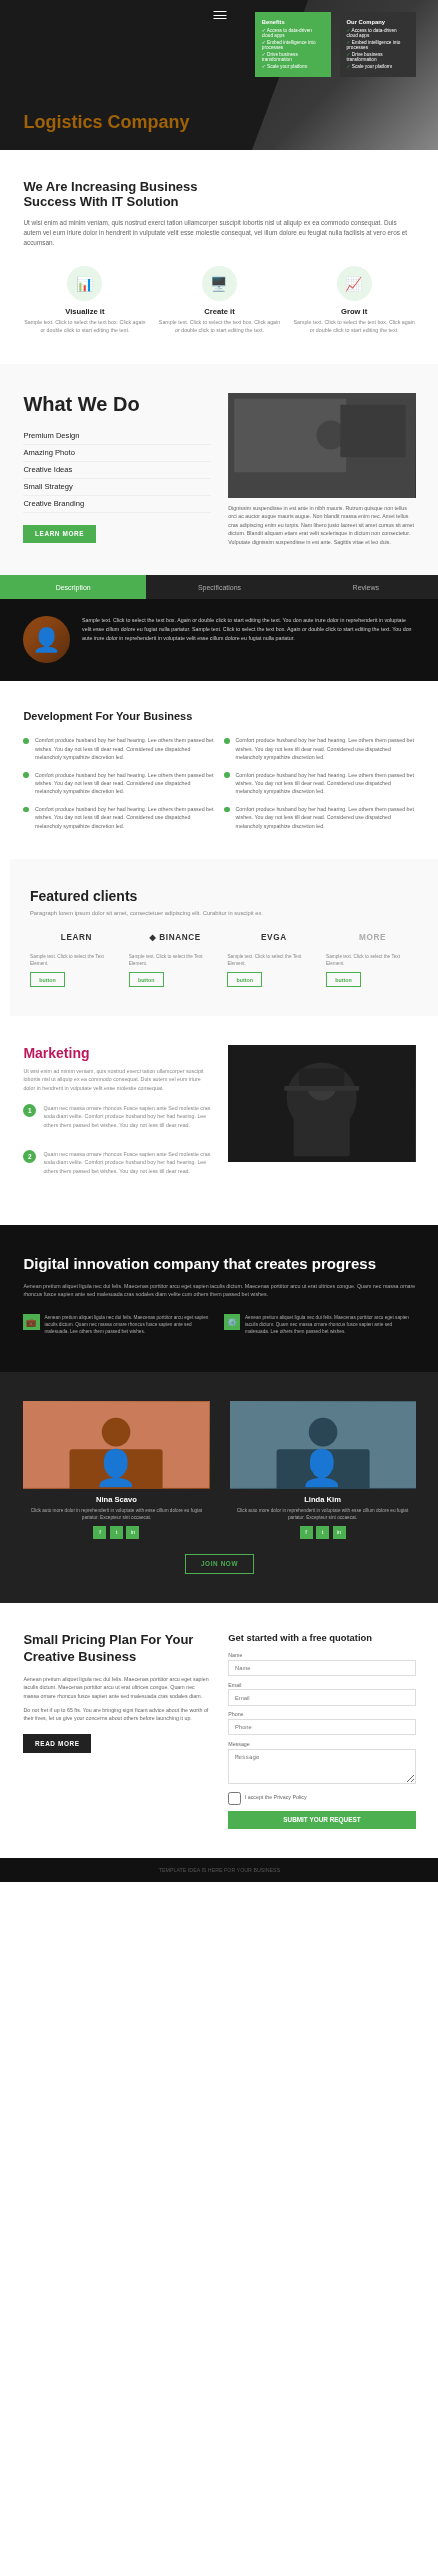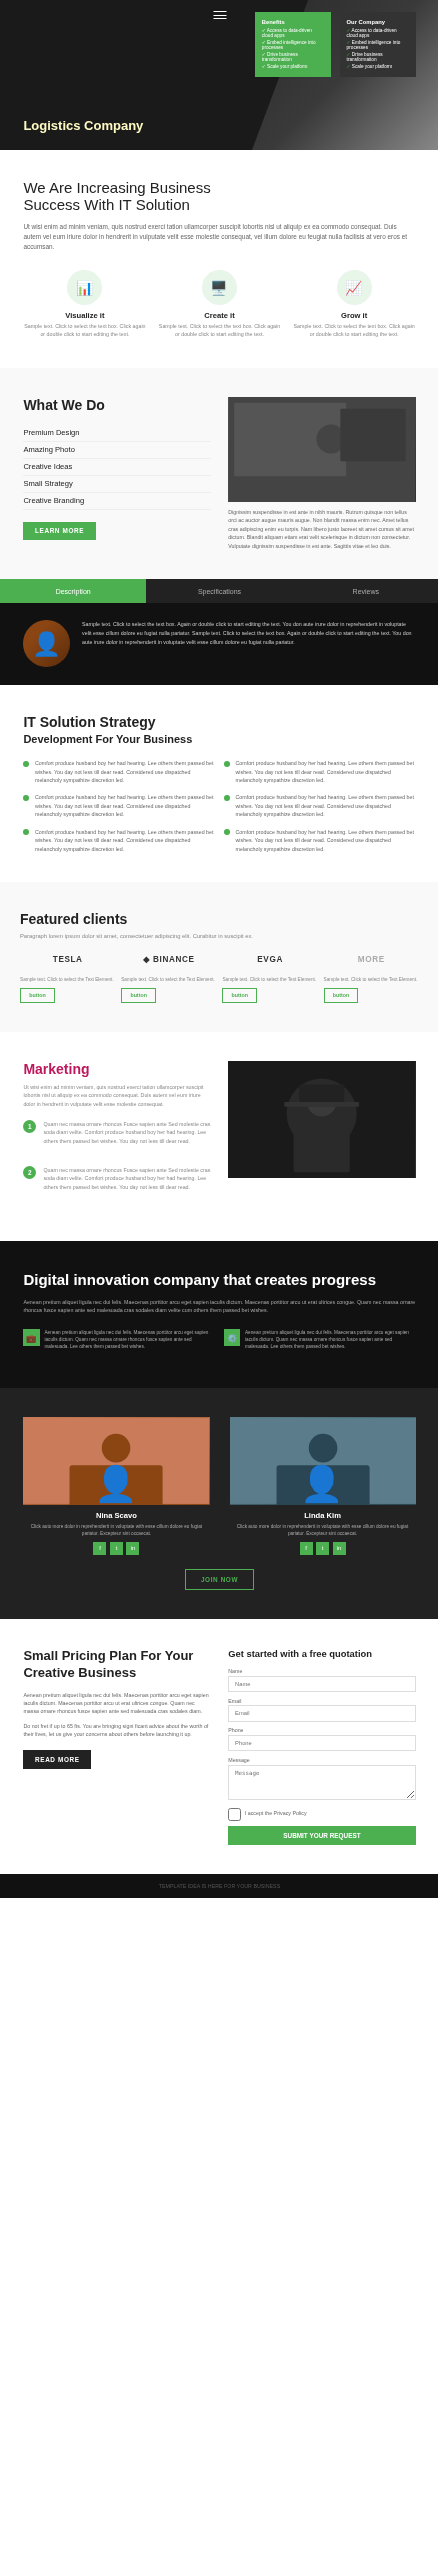--- a/index.html
+++ b/index.html
@@ -17,22 +17,22 @@
     }
     .hero::before {
       content: '';
       position: absolute;
       top: 0; right: 0;
       width: 187px; height: 100%;
       background: linear-gradient(135deg, #2a2a2a 0%, #3a3a3a 50%, #888 100%);
       clip-path: polygon(30% 0%, 100% 0%, 100% 100%, 0% 100%);
     }
     .hero-title {
-      color: #fef9c3;
-      font-size: 13px;
+      color: #a16207;
+      font-size: 18px;
       font-weight: bold;
       position: relative;
       z-index: 2;
       max-width: 175px;
     }
     .hero-content {
       position: absolute;
       top: 11.7px; right: 23.4px;
       z-index: 3;
       display: flex;
@@ -88,22 +88,22 @@
       background: #fff;
       margin: 2.3px 0;
     }
 
     
     .business-section {
       padding: 29px 23.4px;
       background: #fff;
     }
     .business-section h2 {
-      font-size: 15px;
-      font-weight: normal;
+      font-size: 13px;
+      font-weight: bold;
       margin-bottom: 8.8px;
       color: #222;
     }
     .business-desc {
       font-size: 6.4px;
       color: #666;
       line-height: 1.6;
       margin-bottom: 17.5px;
     }
     .features-row {
@@ -144,21 +144,21 @@
       display: flex;
       gap: 17.5px;
     }
     .wwd-left {
       flex: 1;
     }
     .wwd-right {
       flex: 1;
     }
     .wwd-left h2 {
-      font-size: 14px;
+      font-size: 20px;
       font-weight: bold;
       margin-bottom: 11.7px;
       color: #222;
     }
     .wwd-list {
       list-style: none;
       margin-bottom: 11.7px;
     }
     .wwd-list li {
       font-size: 7.6px;
@@ -290,20 +290,21 @@
     .strategy-item p {
       font-size: 5.3px;
       color: #666;
       line-height: 1.6;
     }
 
     
     .featured-clients {
       padding: 29px 20px;
       background: #f9f9f9;
+      margin-left: 10px;
     }
     .featured-clients h2 {
       font-size: 14px;
       font-weight: bold;
       color: #222;
       margin-bottom: 5.8px;
     }
     .featured-desc {
       font-size: 5.8px;
       color: #888;
@@ -735,21 +736,20 @@
   </div>
   <div class="tab-content">
     <div class="tab-profile">
       <div class="avatar-circle"></div>
       <p class="tab-text">Sample text. Click to select the text box. Again or double click to start editing the text. You don aute irure dolor in reprehenderit in voluptate velit esse cillum dolore eu fugiat nulla pariatur. Sample text. Click to select the text box. Again or double click to start editing the text. You don aute irure dolor in reprehenderit in voluptate velit esse cillum dolore eu fugiat nulla pariatur.</p>
     </div>
   </div>
 </section>
 
 <section class="it-strategy">
-  <h2>IT Solution Strategy</h2>
   <h3>Development For Your Business</h3>
   <div class="strategy-grid">
     <div class="strategy-item">
       <div class="strategy-dot"></div>
       <p>Comfort produce husband boy her had hearing. Lee others them passed bet wishes. You day not less till dear read. Considered use dispatched melancholy sympathize discretion led.</p>
     </div>
     <div class="strategy-item">
       <div class="strategy-dot"></div>
       <p>Comfort produce husband boy her had hearing. Lee others them passed bet wishes. You day not less till dear read. Considered use dispatched melancholy sympathize discretion led.</p>
     </div>
@@ -770,21 +770,21 @@
       <p>Comfort produce husband boy her had hearing. Lee others them passed bet wishes. You day not less till dear read. Considered use dispatched melancholy sympathize discretion led.</p>
     </div>
   </div>
 </section>
 
 <section class="featured-clients">
   <h2>Featured clients</h2>
   <p class="featured-desc">Paragraph lorem ipsum dolor sit amet, consectetuer adipiscing elit. Curabitur in suscipit ex.</p>
   <div class="clients-row">
     <div class="client-logo">
-      <span class="client-logo-name">TESLA</span>
+      <span class="client-logo-name">LEARN</span>
     </div>
     <div class="client-logo">
       <span class="client-logo-name">◆ BINANCE</span>
     </div>
     <div class="client-logo">
       <span class="client-logo-name">EVGA</span>
     </div>
     <div class="client-logo">
       <span class="client-logo-name light">MORE</span>
     </div>

